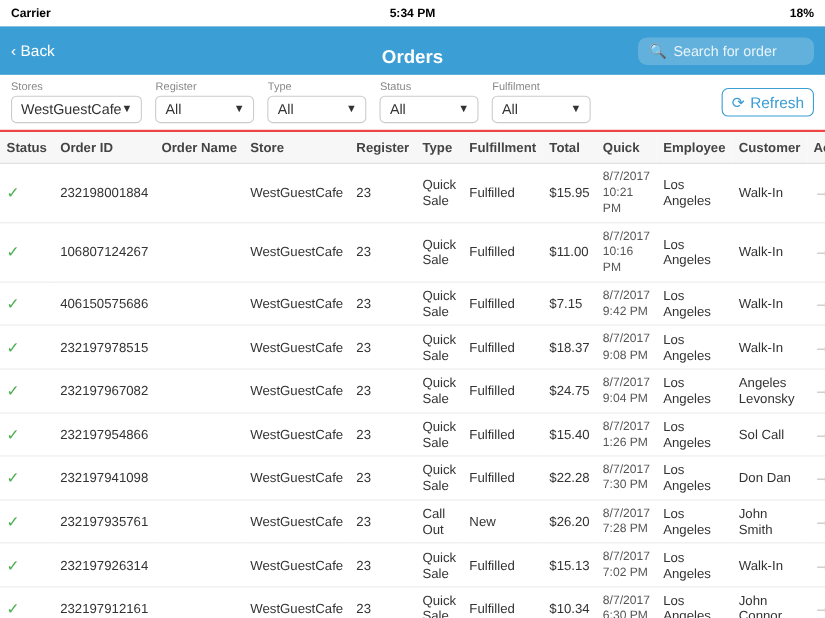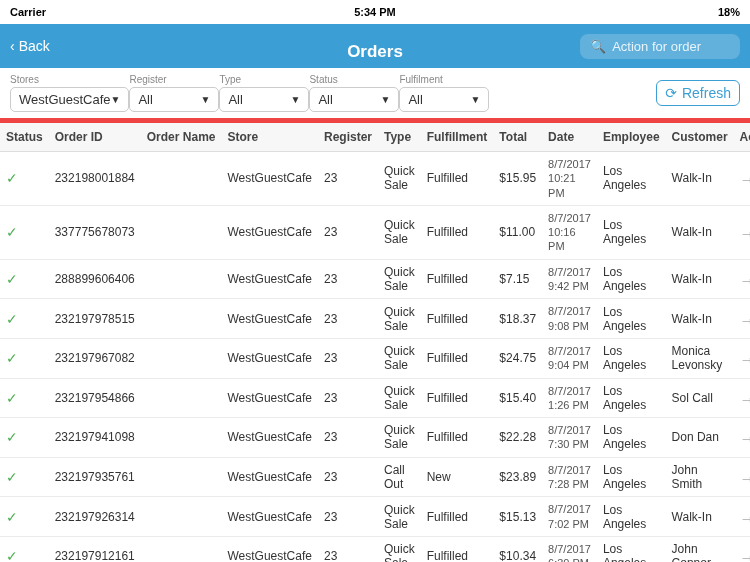--- a/index.html
+++ b/index.html
@@ -56,22 +56,22 @@
       font-size: 13px;
       min-width: 160px;
     }
 
     
     .filter-bar {
       background: #fff;
       display: flex;
       align-items: center;
       padding: 6px 10px;
-      gap: 0;
-      border-bottom: 5px solid #ef4444;
+      gap: 12px;
+      border-bottom: 2px solid #ef4444;
     }
     .filter-group {
       display: flex;
       flex-direction: column;
       min-width: 90px;
     }
     .filter-label { font-size: 10px; color: #888; margin-bottom: 2px; }
     .filter-select {
       display: flex;
       align-items: center;
@@ -144,21 +144,21 @@
 </div>
 
 <div class="nav-bar">
   <div class="nav-back">
     <span>‹</span>
     <span>Back</span>
   </div>
   <div class="nav-title">Orders</div>
   <div class="nav-search">
     <span>🔍</span>
-    <span>Action for order</span>
+    <span>Search for order</span>
   </div>
 </div>
 
 <div class="filter-bar">
   <div class="filter-group">
     <span class="filter-label">Stores</span>
     <div class="filter-select">
       <span>WestGuestCafe</span>
       <span class="filter-chevron">▼</span>
     </div>
@@ -202,21 +202,21 @@
     <thead>
       <tr>
         <th>Status</th>
         <th>Order ID</th>
         <th>Order Name</th>
         <th>Store</th>
         <th>Register</th>
         <th>Type</th>
         <th>Fulfillment</th>
         <th>Total</th>
-        <th>Date</th>
+        <th>Quick</th>
         <th>Employee</th>
         <th>Customer</th>
         <th>Action</th>
       </tr>
     </thead>
     <tbody id="table-body">
     <tr>
       <td><span class="status-check">✓</span></td>
       <td>232198001884</td>
       <td></td>
@@ -230,40 +230,40 @@
               <div>8/7/2017</div>
               <div>10:21 PM</div>
             </div>
           </td>
       <td>Los Angeles</td>
       <td>Walk-In</td>
       <td><span class="arrow-btn">→</span></td>
     </tr>
         <tr>
       <td><span class="status-check">✓</span></td>
-      <td>337775678073</td>
+      <td>106807124267</td>
       <td></td>
       <td>WestGuestCafe</td>
       <td>23</td>
       <td>Quick Sale</td>
       <td>Fulfilled</td>
       <td>$11.00</td>
       <td>
             <div class="date-cell">
               <div>8/7/2017</div>
               <div>10:16 PM</div>
             </div>
           </td>
       <td>Los Angeles</td>
       <td>Walk-In</td>
       <td><span class="arrow-btn">→</span></td>
     </tr>
         <tr>
       <td><span class="status-check">✓</span></td>
-      <td>288899606406</td>
+      <td>406150575686</td>
       <td></td>
       <td>WestGuestCafe</td>
       <td>23</td>
       <td>Quick Sale</td>
       <td>Fulfilled</td>
       <td>$7.15</td>
       <td>
             <div class="date-cell">
               <div>8/7/2017</div>
               <div>9:42 PM</div>
@@ -301,21 +301,21 @@
       <td>Quick Sale</td>
       <td>Fulfilled</td>
       <td>$24.75</td>
       <td>
             <div class="date-cell">
               <div>8/7/2017</div>
               <div>9:04 PM</div>
             </div>
           </td>
       <td>Los Angeles</td>
-      <td>Monica Levonsky</td>
+      <td>Angeles Levonsky</td>
       <td><span class="arrow-btn">→</span></td>
     </tr>
         <tr>
       <td><span class="status-check">✓</span></td>
       <td>232197954866</td>
       <td></td>
       <td>WestGuestCafe</td>
       <td>23</td>
       <td>Quick Sale</td>
       <td>Fulfilled</td>
@@ -350,21 +350,21 @@
       <td><span class="arrow-btn">→</span></td>
     </tr>
         <tr>
       <td><span class="status-check">✓</span></td>
       <td>232197935761</td>
       <td></td>
       <td>WestGuestCafe</td>
       <td>23</td>
       <td>Call Out</td>
       <td>New</td>
-      <td>$23.89</td>
+      <td>$26.20</td>
       <td>
             <div class="date-cell">
               <div>8/7/2017</div>
               <div>7:28 PM</div>
             </div>
           </td>
       <td>Los Angeles</td>
       <td>John Smith</td>
       <td><span class="arrow-btn">→</span></td>
     </tr>

